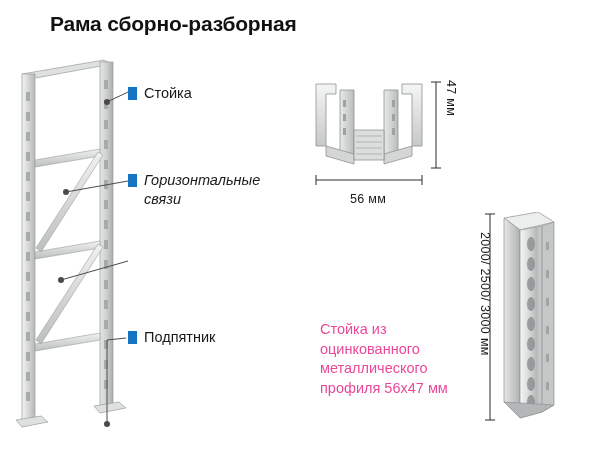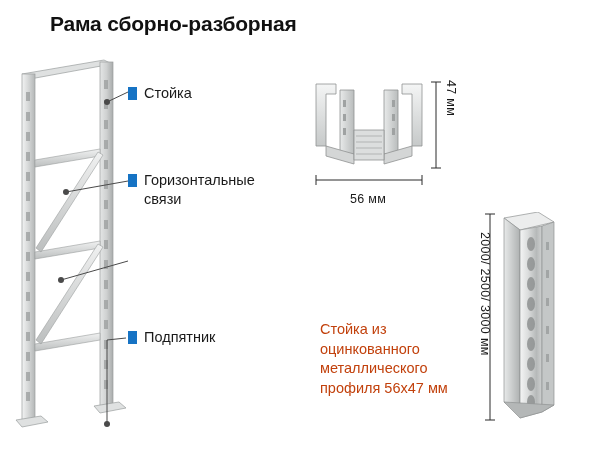--- a/index.html
+++ b/index.html
@@ -39,21 +39,21 @@
     flex:none;
     margin-top:3px;
   }
   .callout-label{
     font-size:14.5px;
     line-height:19px;
     color:#1a1a1a;
     max-width:150px;
   }
   .c1{left:128px; top:84px;}
-  .c2{left:128px; top:171px;}
+  .c2{left:128px; top:171px;font-style:italic;}
   .c3{left:128px; top:251px;}
   .c4{left:128px; top:328px;}
 
   
   .profile-art{position:absolute;left:310px;top:68px;width:140px;height:130px;}
   .dim-47{
     position:absolute;
     left:444px; top:80px;
     font-size:12.5px;
     writing-mode:vertical-rl;
@@ -66,21 +66,21 @@
     font-size:12.5px;
     letter-spacing:0.3px;
   }
 
   
   .desc{
     position:absolute;
     left:320px; top:320px;
     font-size:14.5px;
     line-height:19.5px;
-    color:#c2410c;
+    color:#ec4899;
     width:145px;
   }
 
   
   .post-art{position:absolute;left:480px;top:212px;width:90px;height:215px;}
   .dim-height{
     position:absolute;
     left:478px; top:232px;
     font-size:12.5px;
     writing-mode:vertical-rl;

